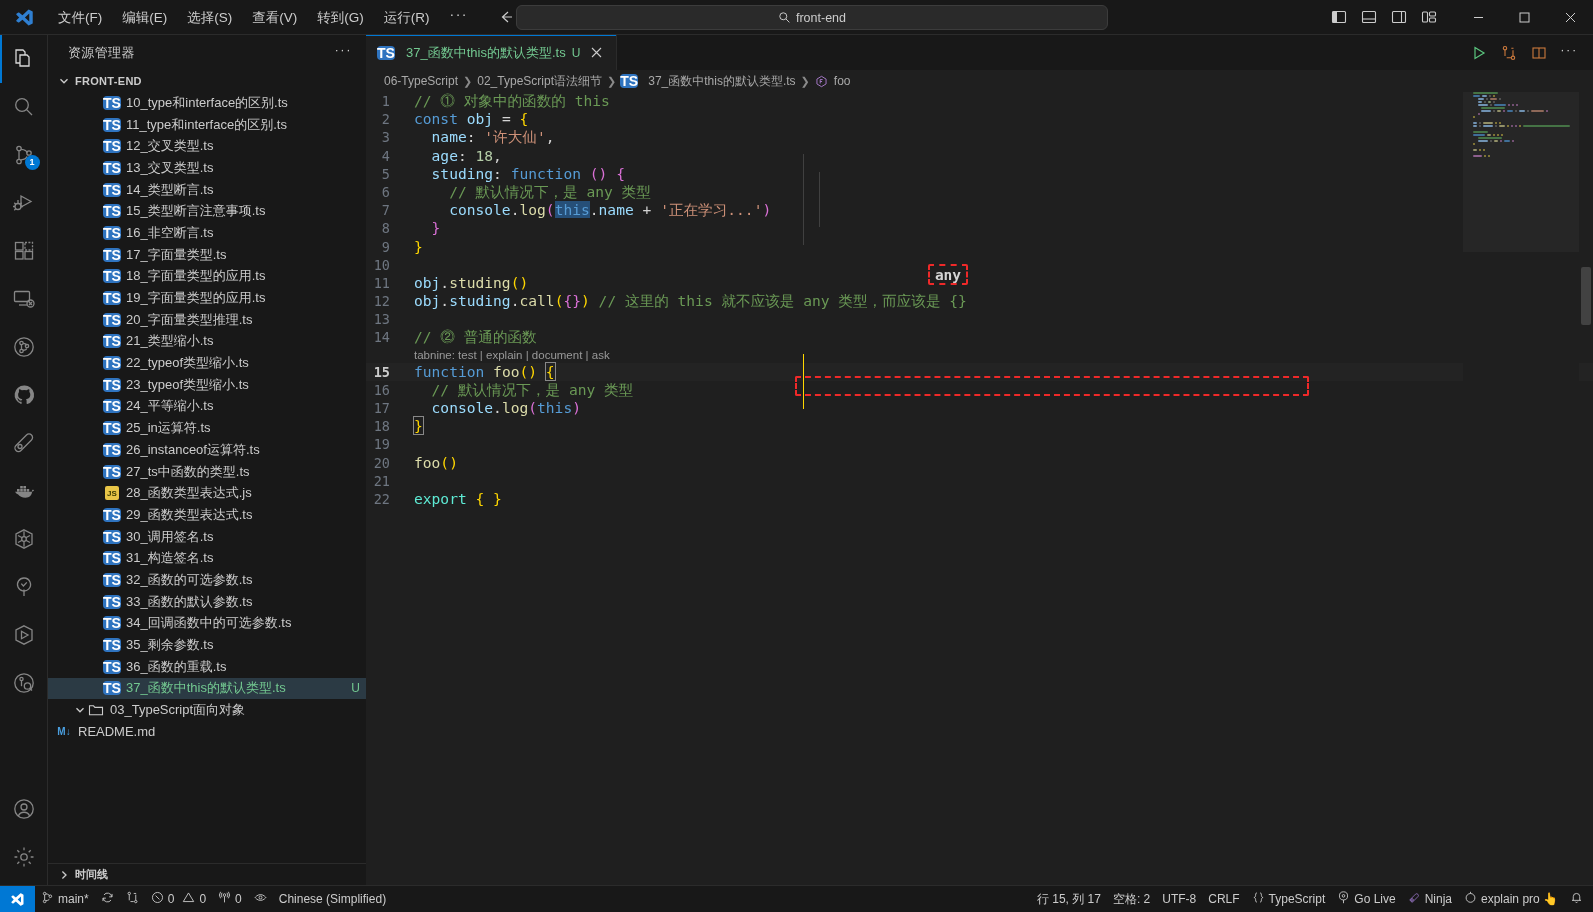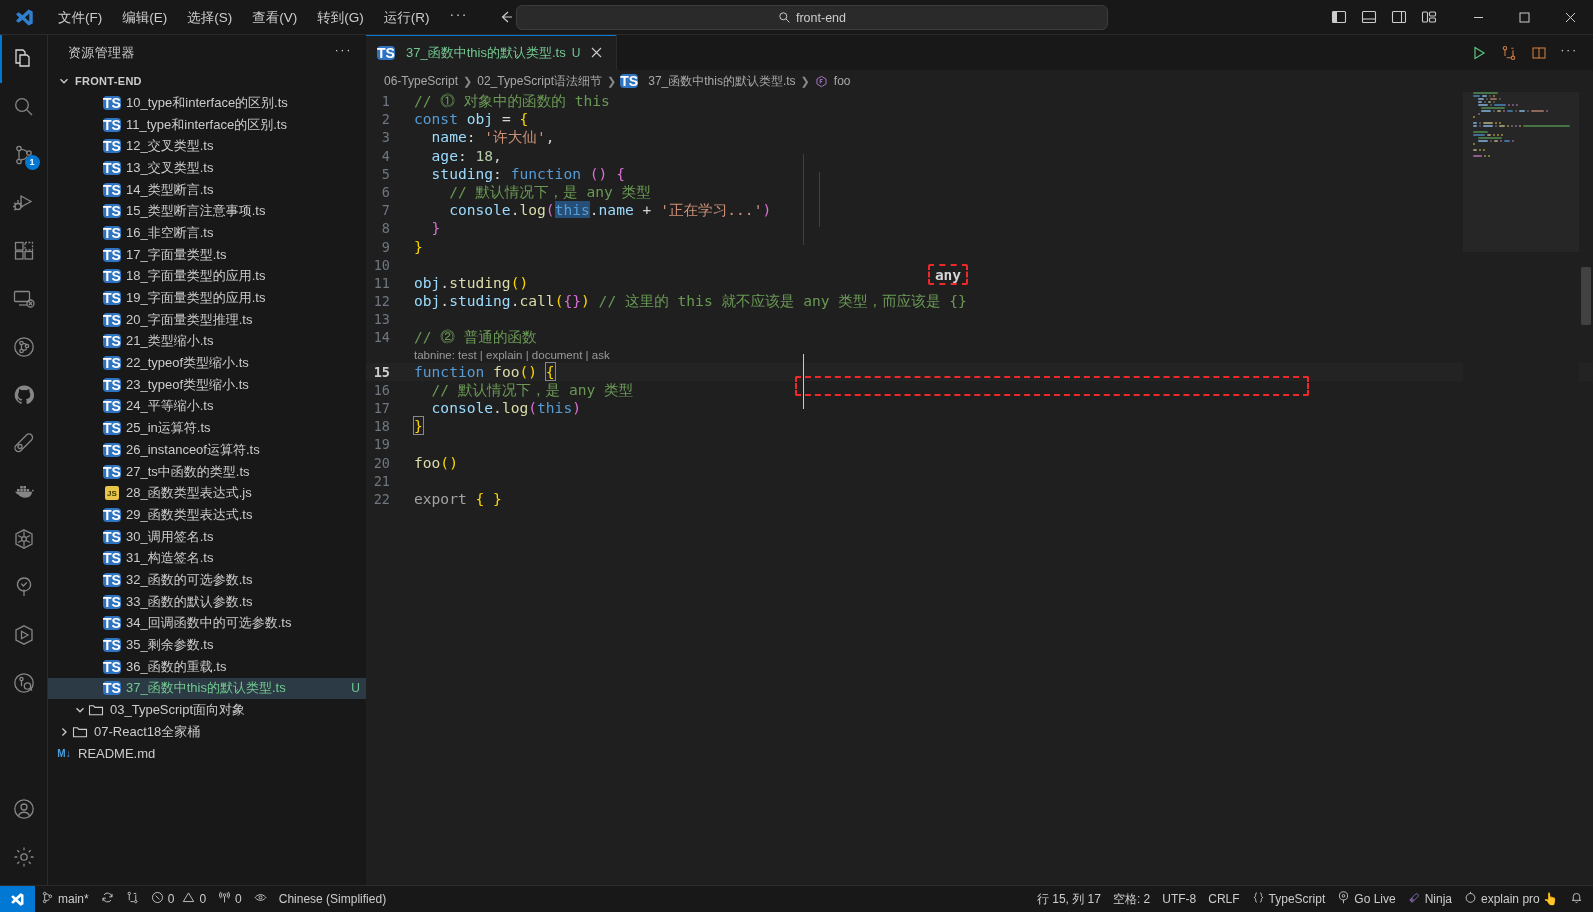--- a/index.html
+++ b/index.html
@@ -164,21 +164,21 @@
   .cl { position: relative; height: 18.2px; display: flex; }
   .cl.current { background: #232323; }
   .ln {
     width: 46px; flex: 0 0 46px; text-align: right; padding-right: 22px;
     color: #6e7681; font-size: 13.5px; line-height: 18.2px;
   }
   .cl.current .ln { color: #cccccc; font-weight: bold; }
   .ctext { padding-left: 2px; }
   .cmt { color: #6a9955; }
   .kw  { color: #569cd6; }
-  .kw2 { color: #a3a3a3; }
+  .kw2 { color: #5eead4; }
   .var { color: #9cdcfe; }
   .fn  { color: #dcdcaa; }
   .str { color: #ce9178; }
   .num { color: #b5cea8; }
   .op  { color: #d4d4d4; }
   .br1 { color: #ffd700; }
   .br2 { color: #da70d6; }
   .this { color: #569cd6; }
   .sel-this { background: #264f78; }
   .bracket-match { outline: 1px solid #888; }
@@ -694,42 +694,36 @@
               </span>
               <span class="ficon">
                 <svg viewBox="0 0 16 16" fill="none" stroke="currentColor" stroke-width="1.1">
                   <path d="M1.5 12.8V3.8h4l1.4 1.6h7.6v7.4z"></path>
                 </svg>
               </span>
               <span class="fname">03_TypeScript面向对象</span>
             </div>
             <div class="row">
               <span class="indent" style="width: 8px;"></span>
-              <span class="chev">
-                <svg viewBox="0 0 10 10" fill="none" stroke="currentColor" stroke-width="1.3">
-                  <path d="M3.4 1.5 7 5l-3.6 3.5"></path>
-                </svg>
-              </span>
-              <span class="ficon">
-                <svg viewBox="0 0 16 16" fill="none" stroke="currentColor" stroke-width="1.1">
-                  <path d="M1.5 12.8V3.8h4l1.4 1.6h7.6v7.4z"></path>
-                </svg>
-              </span>
-              <span class="fname">07-React18全家桶</span>
-            </div>
-            <div class="row">
-              <span class="indent" style="width: 8px;"></span>
               <span class="ficon">
                 <span style="color:#4a9fe0;font-size:10px;font-weight:bold;font-family:'Liberation Sans',sans-serif">M↓</span>
               </span>
               <span class="fname">README.md</span>
             </div>
           </div>
       </div>
 
+      <div class="sb-foot-section">
+        <span class="chev">
+          <svg viewBox="0 0 10 10" fill="none" stroke="currentColor" stroke-width="1.3">
+              <path d="M3.4 1.5 7 5l-3.6 3.5"></path>
+            </svg>
+        </span>
+        <span>时间线</span>
+      </div>
     </div>
 
     <div class="editor-area">
 
       <div class="tabbar">
         <div class="tab">
           <span class="ficon">
               <span class="ts-ico">TS</span>
             </span>
           <span class="tname">37_函数中this的默认类型.ts</span>

